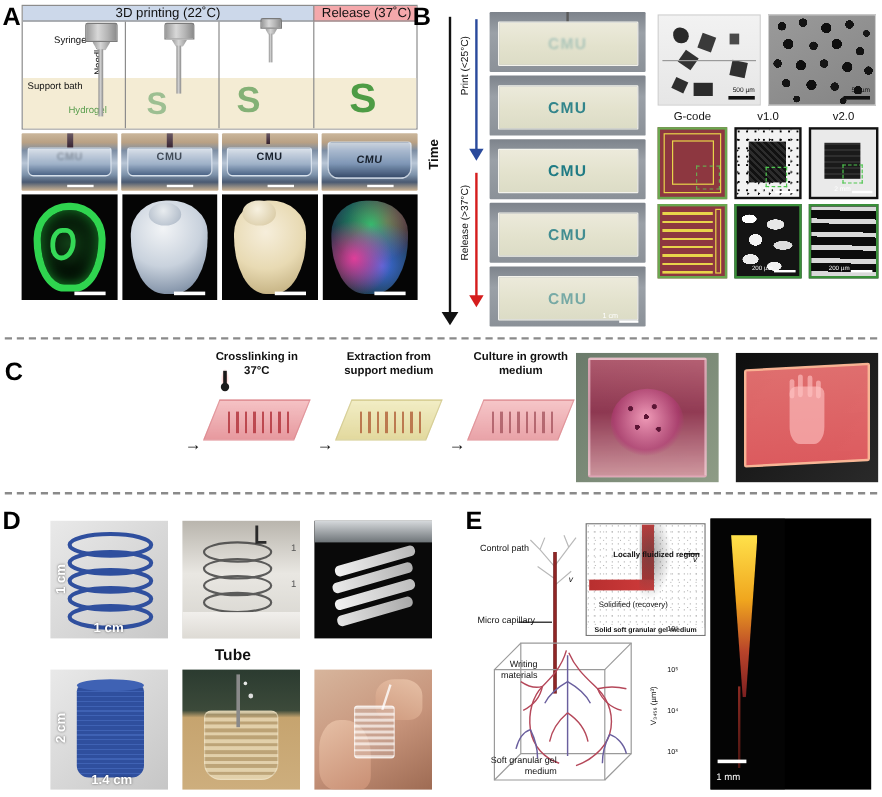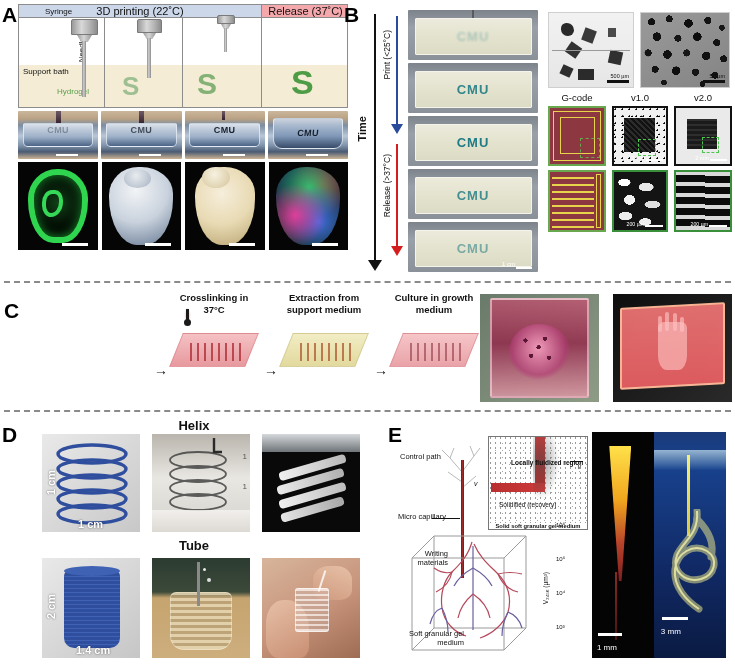--- a/index.html
+++ b/index.html
@@ -140,21 +140,21 @@
     <div class="a-schem">
       <div class="a-hdr print">3D printing (22˚C)</div>
       <div class="a-hdr release">Release (37˚C)</div>
 
       <div class="a-bath"></div>
 
       <div class="a-cellline" style="left:85px;"></div>
       <div class="a-cellline" style="left:163px;"></div>
       <div class="a-cellline" style="left:242px;"></div>
 
-      <div class="a-label" style="left:26px; top:2px;">Syringe</div>
+      <div class="a-label" style="left:26px; top:24px;">Syringe</div>
       <div class="a-label vert" style="left:58px; top:32px;">Needle</div>
       <div class="a-label" style="left:4px; top:62px;">Support bath</div>
       <div class="a-label" style="left:10px; top:82px; color:#5a9e4e;padding-left:28px;">Hydrogel</div>
 
       <div class="syr">
         <div class="body" style="left:52px; top:14px; width:27px; height:16px; border-radius:2px 2px 0 0;"></div>
         <div class="neck" style="left:58px; top:30px; width:15px; height:7px; clip-path:polygon(0 0,100% 0,72% 100%,28% 100%);"></div>
         <div class="needle" style="left:63px; top:36px; width:4px; height:56px;"></div>
       </div>
 
@@ -468,21 +468,20 @@
         <div style="position:absolute;left:56%;top:21%;width:4px;height:15px;background:rgba(255,195,195,.62);border-radius:2px;"></div>
       </div>
     </div>
   </div>
 
   <div class="dashed-sep" style="top:410px;"></div>
 
   <div class="panel-letter" style="left:2px; top:424px; font-size:21px;">D</div>
 
   <div id="panelD">
-    <div class="d-title" style="top:0px;">Helix</div>
 
     <div class="d-cell" style="left:24px; top:16px; width:98px; height:98px;
          background:linear-gradient(135deg,#e9e9e9,#c8c8c8);">
       <svg width="98" height="98" viewBox="0 0 98 98">
         <g fill="none" stroke="#2f4f9e" stroke-width="3.4">
           <ellipse cx="50" cy="20" rx="34" ry="9"></ellipse>
           <ellipse cx="50" cy="35" rx="34" ry="9"></ellipse>
           <ellipse cx="50" cy="50" rx="34" ry="9"></ellipse>
           <ellipse cx="50" cy="65" rx="34" ry="9"></ellipse>
           <ellipse cx="50" cy="80" rx="34" ry="9"></ellipse>
@@ -635,34 +634,16 @@
     <div class="e-photo">
       <div style="position:absolute;left:0;top:0;width:46%;height:100%;background:#040404;">
         <div style="position:absolute;left:28%;top:6%;width:22px;height:60%;
              background:linear-gradient(180deg,#ffe14a,#f0a61e 40%,#b8432a 72%,#7d1f20);
              clip-path:polygon(0 0,100% 0,56% 100%,44% 100%);"></div>
         <div style="position:absolute;left:38%;top:62%;width:2px;height:30%;
              background:linear-gradient(180deg,#8a2a22,#4a1410);"></div>
         <div class="e-sb" style="left:10%; bottom:22px; width:24px;"></div>
         <div class="e-sbl" style="left:8%; bottom:6px;">1 mm</div>
       </div>
-      <div style="position:absolute;left:46%;top:0;width:54%;height:100%;
-           background:linear-gradient(180deg,#1a3a7a 0%,#18428e 14%,#112a66 60%,#0a1a42 100%);">
-        <div style="position:absolute;left:0;right:0;top:8%;height:9%;
-             background:linear-gradient(180deg,rgba(190,220,235,.75),rgba(40,90,150,.2));"></div>
-        <div style="position:absolute;left:46%;top:10%;width:3px;height:36%;
-             background:linear-gradient(180deg,#f7ef7a,#d8c840);"></div>
-        <svg style="position:absolute;left:4%;top:34%;" width="66" height="120">
-          <g fill="none" stroke="#e3e08a" stroke-width="7" opacity="0.55" stroke-linecap="round">
-            <path d="M40 2 C42 26 26 32 20 46 C14 62 28 74 44 70 C58 66 62 50 50 42 C36 34 20 44 18 60 C16 78 30 92 42 100"></path>
-            <path d="M40 10 C52 22 58 34 54 48"></path>
-          </g>
-          <g fill="none" stroke="#f4f1a8" stroke-width="2" opacity="0.8">
-            <path d="M40 2 C42 26 26 32 20 46 C14 62 28 74 44 70 C58 66 62 50 50 42 C36 34 20 44 18 60 C16 78 30 92 42 100"></path>
-          </g>
-        </svg>
-        <div class="e-sb" style="left:12%; bottom:38px; width:26px;"></div>
-        <div class="e-sbl" style="left:10%; bottom:22px;">3 mm</div>
-      </div>
     </div>
   </div>
 
 </div>
 
 </body></html>

